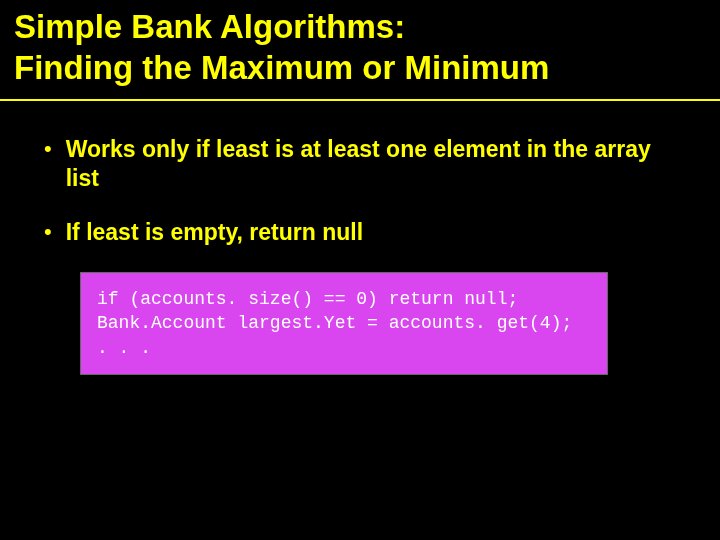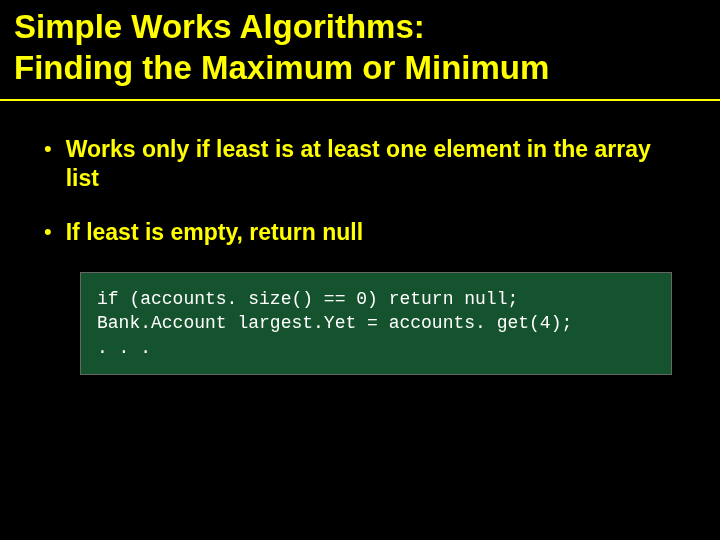--- a/index.html
+++ b/index.html
@@ -40,40 +40,40 @@
     flex: 0 0 auto;
   }
   .bullet-text {
     color: #ffff00;
     font-size: 23px;
     font-weight: bold;
     line-height: 1.3;
   }
   .code-box {
     margin: 10px 0 0 36px;
-    background: #14532d;
+    background: #d946ef;
     border: 1px solid #666;
     padding: 14px 16px 14px 16px;
-    width: 592px;
+    width: 528px;
   }
   .code-line {
     color: #ffffff;
     font-family: "Courier New", Courier, monospace;
     font-size: 18px;
     line-height: 1.35;
     white-space: pre;
   }
 </style>
 </head>
 <body>
 
 <div class="slide">
 
   <div class="title-block">
-    <div class="title-line">Simple Works Algorithms:</div>
+    <div class="title-line">Simple Bank Algorithms:</div>
     <div class="title-line">Finding the Maximum or Minimum</div>
   </div>
 
   <div class="content">
 
     <div class="bullet">
       <div class="bullet-dot">•</div>
       <div class="bullet-text">Works only if least is at least one element in the array list</div>
     </div>
 

